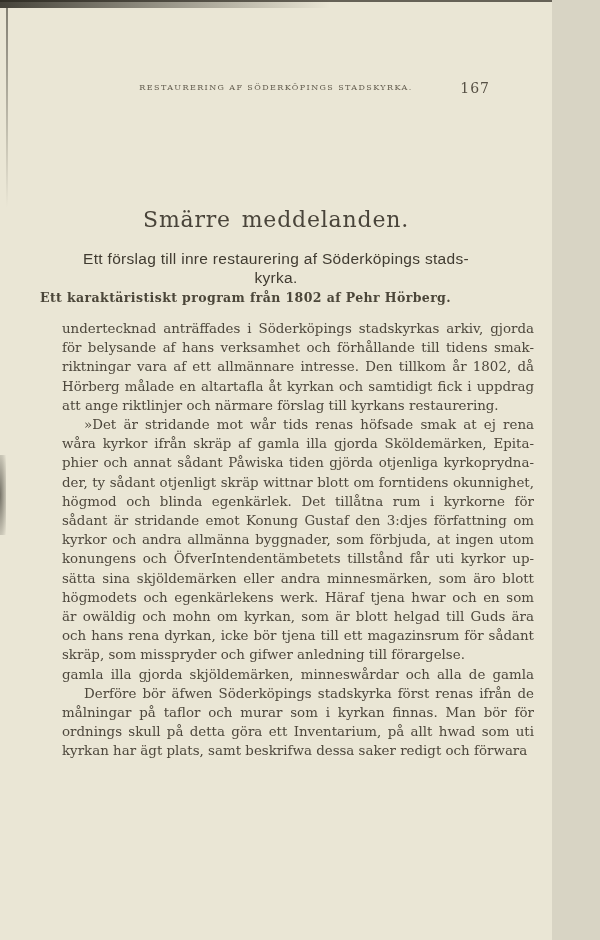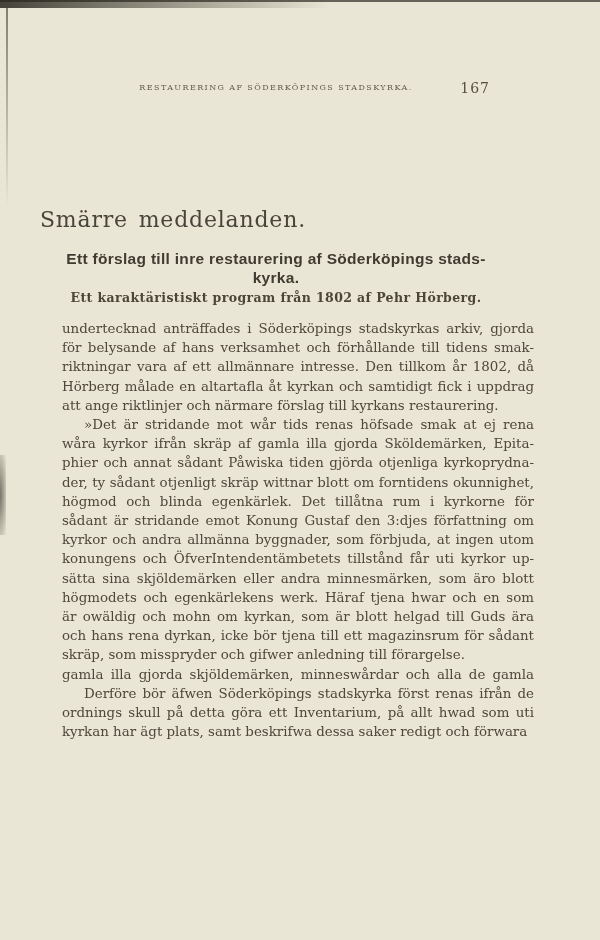--- a/index.html
+++ b/index.html
@@ -3,21 +3,21 @@
 <meta charset="utf-8">
 <style>
   html, body {
     margin: 0;
     padding: 0;
     background: #d8d4c4;
     font-family: "DejaVu Serif", "Liberation Serif", serif;
   }
   .page {
     position: relative;
-    width: 600px;
+    width: 552px;
     height: 940px;
     background: #eae6d5;
     overflow: hidden;
     color: #4d473c;
   }
   
   .edge-top {
     position: absolute; top: 0; left: 0; width: 600px; height: 2px;
     background: #39362c; opacity: 0.75;
   }
@@ -43,36 +43,35 @@
     font-size: 8px; letter-spacing: 1.4px;
     color: #615b4d;
   }
   .page-number {
     position: absolute; right: 0; top: 0;
     font-size: 14px; color: #565044; letter-spacing: 1px;
   }
   
   .article-title {
     position: absolute; top: 207px; left: 40px; width: 472px;
-    text-align: left;
+    text-align: center;
     font-size: 22px; letter-spacing: 0.8px;
     color: #49443a;
     word-spacing: 3px;
   }
   .article-subtitle {
     position: absolute; top: 249px; left: 30px; width: 492px;
     text-align: center;
     font-family: "Liberation Sans", sans-serif;
-    font-weight: 700;
+    font-weight: 400;
     font-size: 15.5px; line-height: 19px; letter-spacing: 0.3px;
     color: #403b31;
   }
   .article-subheading {
     position: absolute; top: 290px; left: 40px; width: 472px;
-    text-align: center;
     font-weight: 700;
     font-size: 12.5px; letter-spacing: 0.4px;
     color: #4b4639;
   }
   
   .body-text {
     position: absolute; top: 319px; left: 62px; width: 472px;
     font-size: 13.4px; line-height: 19.2px;
     color: #4d473c;
   }
@@ -128,18 +127,19 @@
         <div class="line">konungens och ÖfverIntendentämbetets tillstånd får uti kyrkor up-</div>
         <div class="line">sätta sina skjöldemärken eller andra minnesmärken, som äro blott</div>
         <div class="line">högmodets och egenkärlekens werk.  Häraf tjena hwar och en som</div>
         <div class="line">är owäldig och mohn om kyrkan, som är blott helgad till Guds ära</div>
         <div class="line">och hans rena dyrkan, icke bör tjena till ett magazinsrum för sådant</div>
         <div class="line last">skräp, som misspryder och gifwer anledning till förargelse.</div>
       </div>
       <div class="para">
         <div class="line">gamla illa gjorda skjöldemärken, minneswårdar och alla de gamla</div>
         <div class="line first">Derföre bör äfwen Söderköpings stadskyrka först renas ifrån de</div>
+        <div class="line">målningar på taflor och murar som i kyrkan finnas.  Man bör för</div>
         <div class="line">ordnings skull på detta göra ett Inventarium, på allt hwad som uti</div>
         <div class="line last">kyrkan har ägt plats, samt beskrifwa dessa saker redigt och förwara</div>
       </div>
     </div>
 
 </div>
 
 </body></html>

